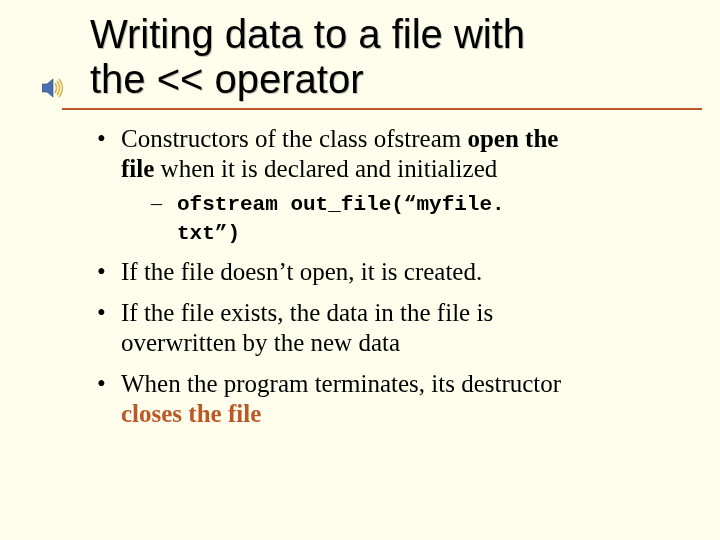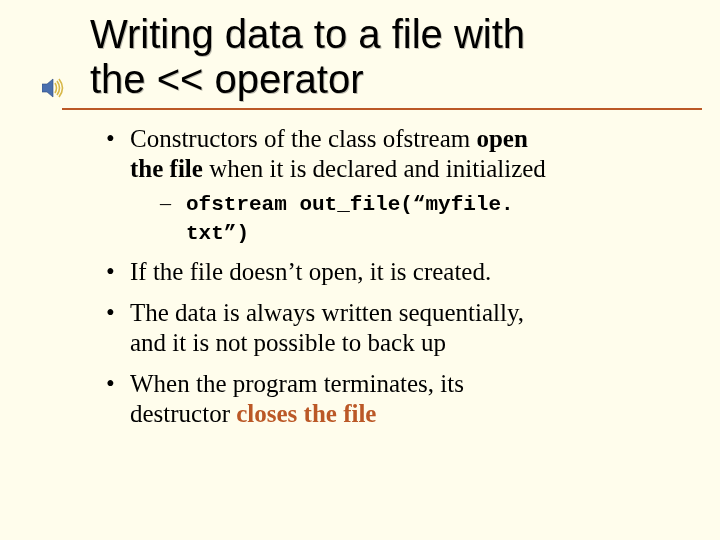--- a/index.html
+++ b/index.html
@@ -34,21 +34,21 @@
     text-shadow: 1px 1px 0 rgba(0,0,0,0.25);
   }
   .rule {
     border: none;
     border-top: 2px solid #bb5826;
     margin: 2px 0 14px -28px;
     width: 640px;
   }
   ul.bullets {
     list-style: none;
-    margin: 12px;
+    margin: 3px;
     padding: 0 10px 0 0;
   }
   ul.bullets > li {
     position: relative;
     font-size: 25px;
     line-height: 1.22;
     margin: 0 0 10px 0;
     padding-left: 28px;
   }
   ul.bullets > li::before {
@@ -104,19 +104,19 @@
   <hr class="rule">
 
   <ul class="bullets">
     <li>
       <span>Constructors of the class ofstream </span><span class="bold">open the file</span><span> when it is declared and initialized</span>
       <ul class="sub">
         <li><span class="code">ofstream out_file(“myfile. txt”)</span></li>
       </ul>
     </li>
     <li><span>If the file doesn’t open, it is created.</span></li>
-    <li><span>The data is always written sequentially, and it is not possible to back up</span></li>
+    <li><span>If the file exists, the data in the file is overwritten by the new data</span></li>
     <li>
       <span>When the program terminates, its destructor </span><span class="accent-bold">closes the file</span>
     </li>
   </ul>
 
 </div>
 
 </body></html>

